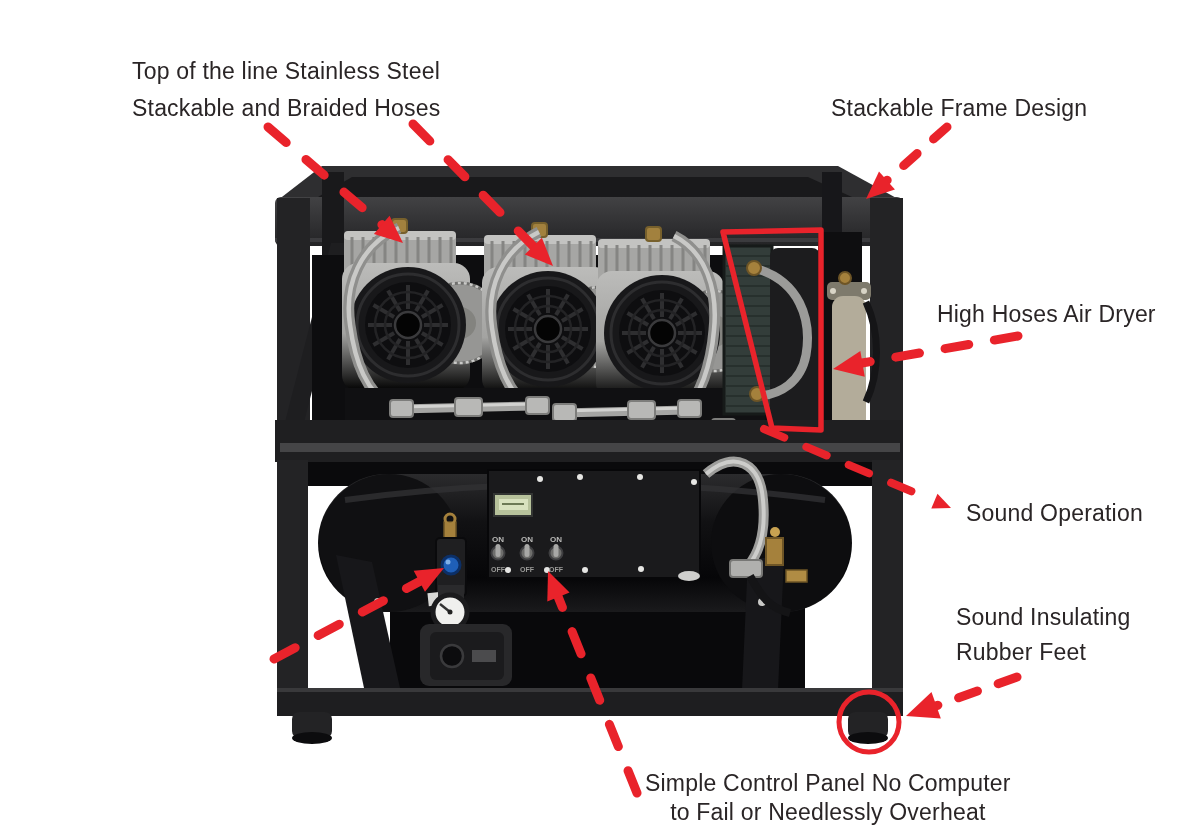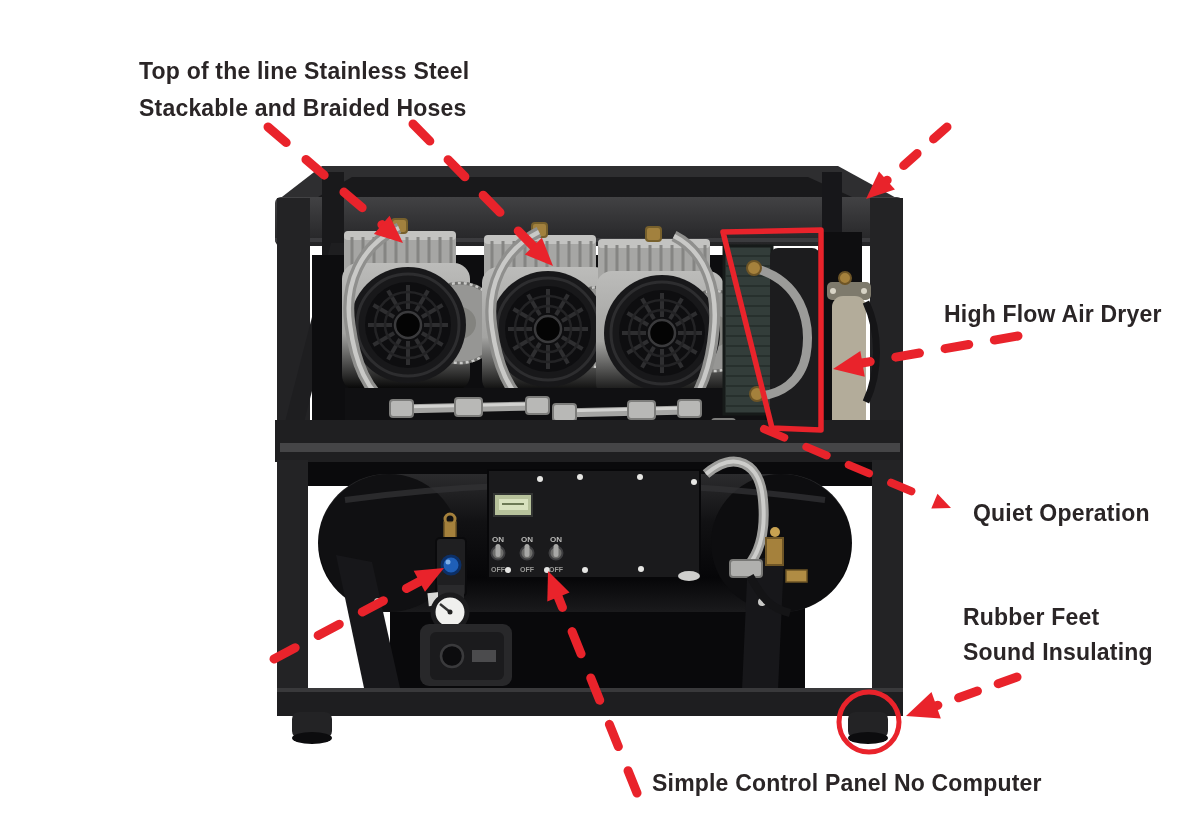--- a/index.html
+++ b/index.html
@@ -1,20 +1,20 @@
 <!DOCTYPE html>
 <html><head>
 <meta charset="utf-8">
 <style>
   html,body{margin:0;padding:0;background:#ffffff;}
   .stage{position:relative;width:1200px;height:837px;background:#ffffff;overflow:hidden;
          font-family:"Liberation Sans","DejaVu Sans",sans-serif;}
   .stage svg{position:absolute;left:0;top:0;}
-  .callout{position:absolute;font-weight:700;font-size:23px;line-height:35px;
-           color:#2a2526;letter-spacing:.2px;white-space:nowrap;margin-left:7px;}
+  .callout{position:absolute;font-weight:400;font-size:23px;line-height:35px;
+           color:#2a2526;letter-spacing:.2px;white-space:nowrap;}
   .callout span{display:block;}
   .lh29{line-height:29px;text-align:center;}
   .lh32{line-height:32px;}
 </style>
 </head>
 <body>
 
 <div class="stage">
 
 <svg width="1200" height="837" viewBox="0 0 1200 837">
@@ -292,32 +292,36 @@
     <polygon points="0,0 -28,12 -28,-12" transform="translate(444,568) rotate(-28.2)"></polygon>
     <polygon points="0,0 -28,12 -28,-12" transform="translate(548,571) rotate(-111.9)"></polygon>
   </g>
 </svg>
 
 <div class="callout" style="left:132px;top:53px;line-height:37px;">
   <span>Top of the line Stainless Steel</span>
   <span>Stackable and Braided Hoses</span>
 </div>
 
+<div class="callout" style="left:831px;top:91px;">
+  <span>Stackable Frame Design</span>
+</div>
 
 <div class="callout" style="left:937px;top:297px;">
-  <span>High Flow Air Dryer</span>
+  <span>High Hoses Air Dryer</span>
 </div>
 
 <div class="callout" style="left:966px;top:496px;">
-  <span>Quiet Operation</span>
+  <span>Sound Operation</span>
 </div>
 
 <div class="callout" style="left:956px;top:600px;">
+  <span>Sound Insulating</span>
   <span>Rubber Feet</span>
-  <span>Sound Insulating</span>
 </div>
 
 
 <div class="callout lh29" style="left:645px;top:769px;">
   <span>Simple Control Panel No Computer</span>
+  <span>to Fail or Needlessly Overheat</span>
 </div>
 
 </div>
 
 </body></html>

